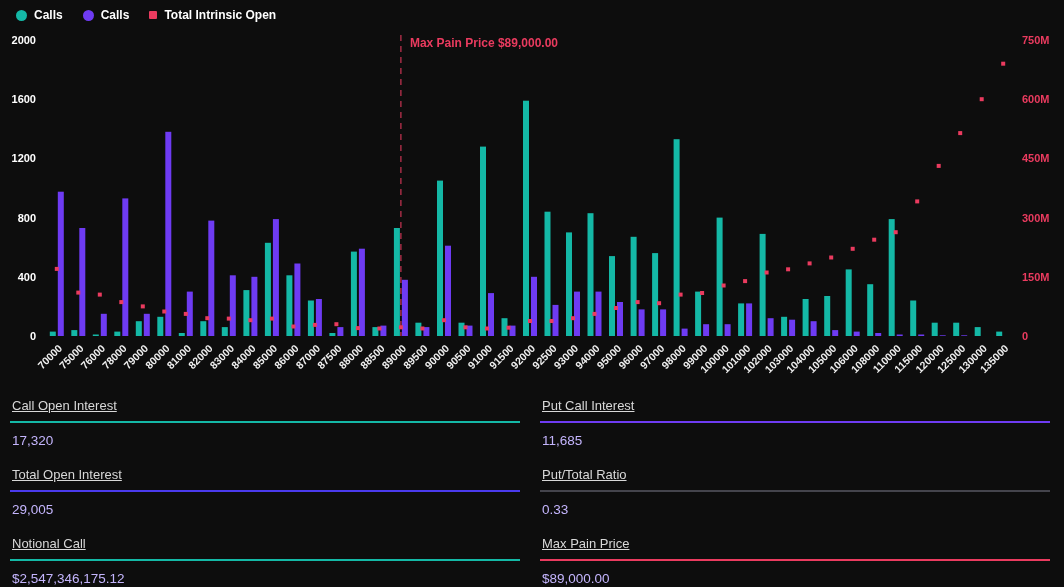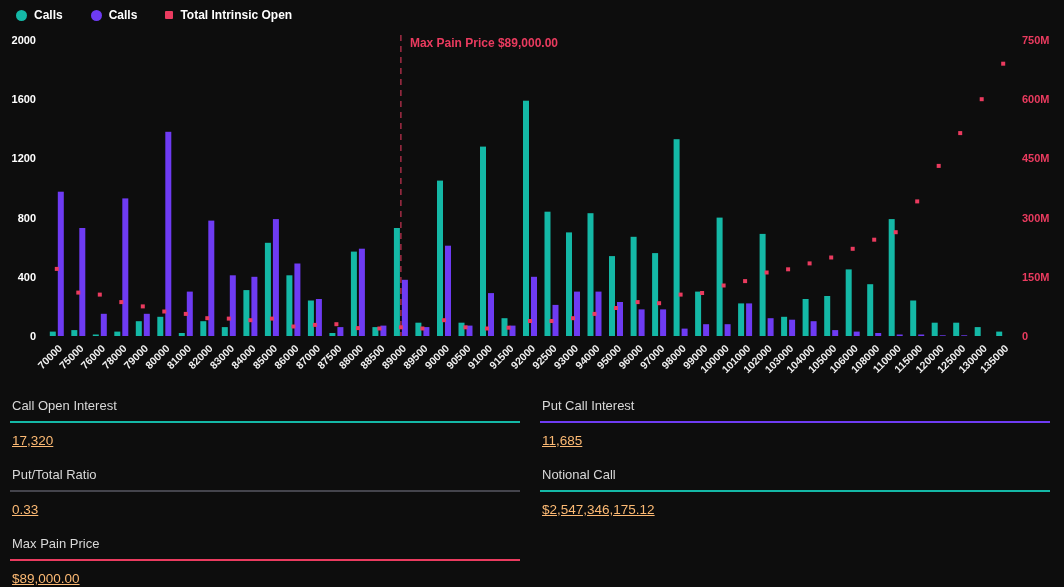--- a/index.html
+++ b/index.html
@@ -5,40 +5,40 @@
   * { box-sizing: border-box; margin: 0; padding: 0; }
   html, body { width: 1064px; height: 587px; }
   body {
     background: #0d0d0d;
     font-family: "Liberation Sans", sans-serif;
     overflow: hidden;
   }
   .chart-wrap { position: relative; width: 1064px; height: 386px; }
   .legend {
     position: absolute; top: 8px; left: 16px;
-    display: flex; gap: 28px; align-items: center; z-index: 2;
+    display: flex; gap: 20px; align-items: center; z-index: 2;
   }
   .legend-item { display: flex; align-items: center; gap: 7px; cursor: pointer; }
   .marker { display: inline-block; flex: 0 0 auto; }
   .marker.circle { width: 11px; height: 11px; border-radius: 50%; }
   .marker.square { width: 8px; height: 8px; border-radius: 1px; }
   .legend-label { color: #ffffff; font-size: 12px; font-weight: bold; }
   svg { display: block; }
   svg text { font-family: "Liberation Sans", sans-serif; }
   .axL { fill: #ffffff; font-size: 11px; font-weight: bold; }
   .axR { font-size: 11px; font-weight: bold; }
   .xlab { fill: #eeeeee; font-size: 10.5px; font-weight: bold; }
   .annot { font-size: 12px; font-weight: bold; }
   .stats {
     display: grid; grid-template-columns: 1fr 1fr;
     column-gap: 20px; padding: 4px 14px 0 10px;
   }
-  .stat-label { color: #d8d8d8; font-size: 13px; padding: 8px 0 8px 2px; }
+  .stat-label { color: #d8d8d8; font-size: 13px; padding: 8px 0 8px 2px; text-decoration: underline; }
   .stat-rule { height: 2px; }
-  .stat-value { color: #fdba74; font-size: 13.5px; padding: 10px 0 11px 2px; text-decoration: underline; }
+  .stat-value { color: #c4b5fd; font-size: 13.5px; padding: 10px 0 11px 2px; }
 </style>
 </head>
 <body>
 
 <div class="chart-wrap">
   <div class="legend">
       <div class="legend-item">
         <span class="marker circle" style="background: rgb(20, 184, 166);"></span>
         <span class="legend-label">Calls</span>
       </div>
@@ -252,20 +252,25 @@
       <div class="stat-label">Call Open Interest</div>
       <div class="stat-rule" style="background: rgb(20, 184, 166);"></div>
       <div class="stat-value">17,320</div>
     </div>
     <div>
       <div class="stat-label">Put Call Interest</div>
       <div class="stat-rule" style="background: rgb(110, 59, 243);"></div>
       <div class="stat-value">11,685</div>
     </div>
     <div>
+      <div class="stat-label">Total Open Interest</div>
+      <div class="stat-rule" style="background: rgb(74, 58, 237);"></div>
+      <div class="stat-value">29,005</div>
+    </div>
+    <div>
       <div class="stat-label">Put/Total Ratio</div>
       <div class="stat-rule" style="background: rgb(68, 68, 76);"></div>
       <div class="stat-value">0.33</div>
     </div>
     <div>
       <div class="stat-label">Notional Call</div>
       <div class="stat-rule" style="background: rgb(20, 184, 166);"></div>
       <div class="stat-value">$2,547,346,175.12</div>
     </div>
     <div>

